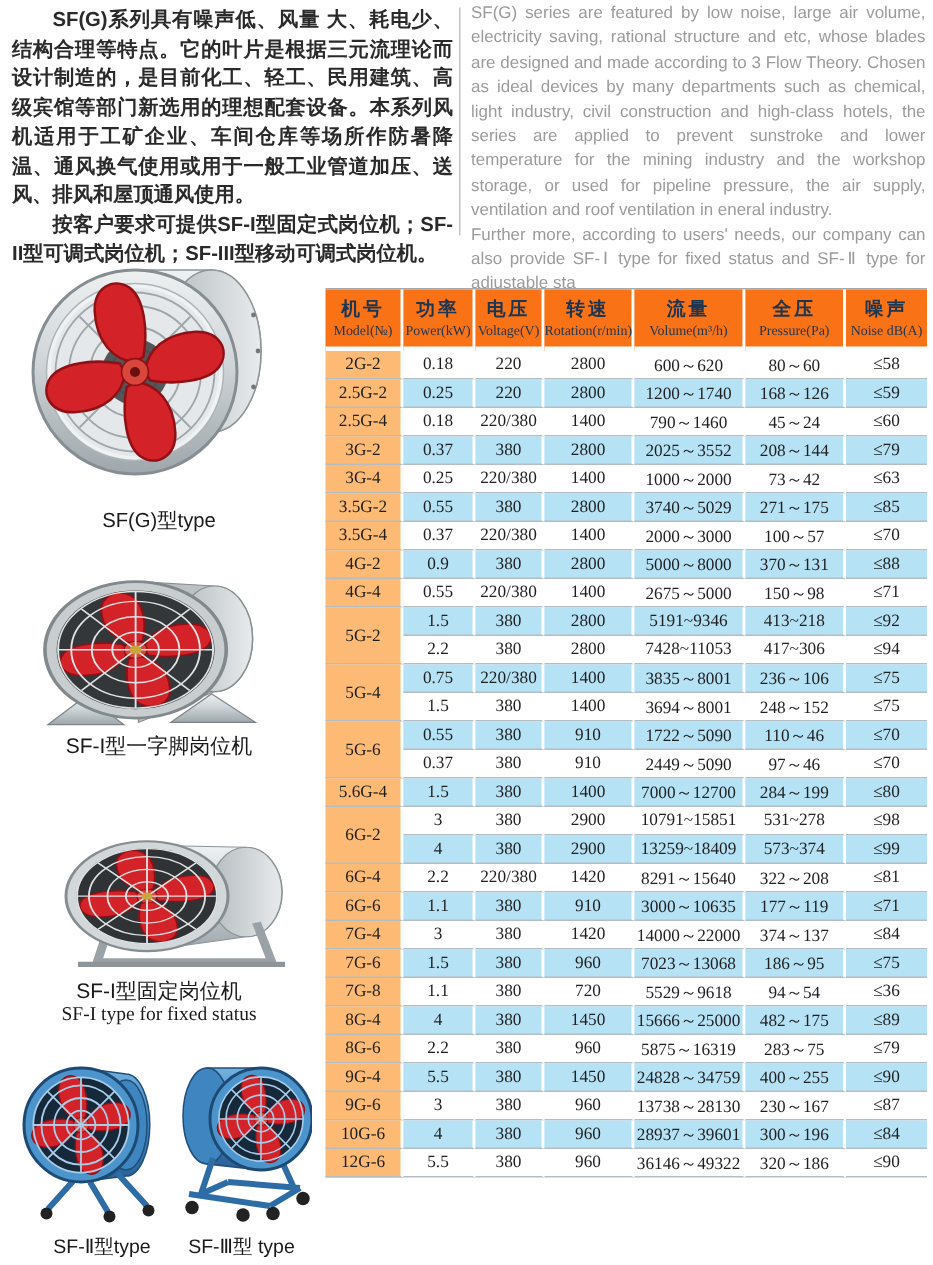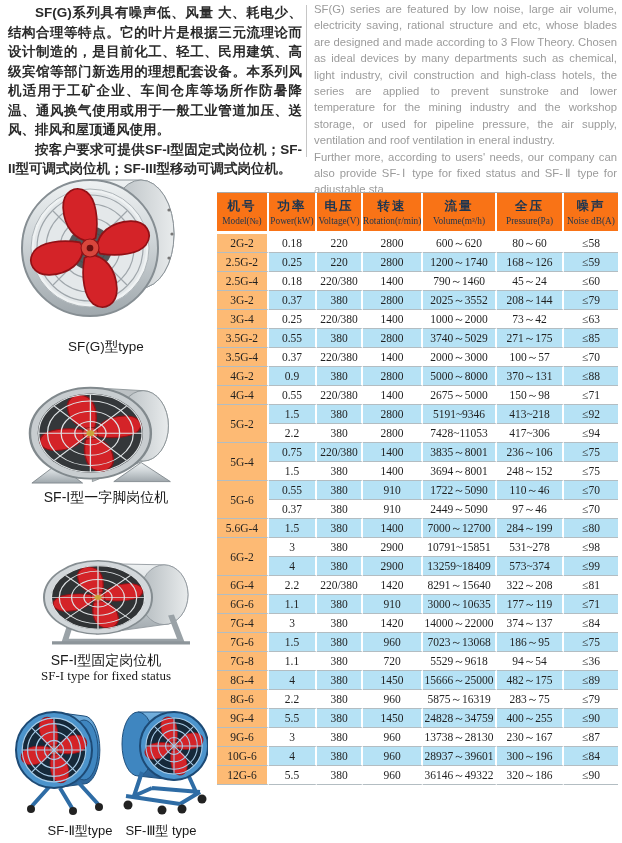--- a/index.html
+++ b/index.html
@@ -134,21 +134,21 @@
     <ellipse cx="70" cy="42" rx="14" ry="30" fill="#texture" style="fill:#3f86c0" stroke="#1f4f7c"></ellipse>
     <path d="M36,78 L18,98 M64,74 L84,96 M46,80 L58,100" stroke="#2e6ca5" stroke-width="4" fill="none"></path>
     <circle cx="17" cy="101" r="4" fill="#222"></circle>
       <circle cx="85" cy="99" r="4" fill="#222"></circle>
       <circle cx="59" cy="103" r="4" fill="#222"></circle>
     <circle cx="40" cy="42" r="38" fill="#4c94cc" stroke="#1d4a75" stroke-width="2"></circle>
     <circle cx="40" cy="42" r="32" fill="#16293a"></circle>
     <use href="#prop" transform="translate(40,42) scale(0.62)"></use>
     <use href="#grille" transform="translate(40,42) scale(0.6)" stroke="#a9cce8" stroke-width="2"></use>
   </svg>
-  <div class="cap cap-cn" style="left:28px;top:822px;width:104px;font-size:13px">SF-Ⅱ型type</div>
+  <div class="cap cap-cn" style="left:16px;top:822px;width:104px;font-size:13px">SF-Ⅱ型type</div>
 
   <svg class="fig" style="left:112px;top:706px" width="96" height="110" viewBox="0 0 96 110">
     <path d="M26,6 L62,6 A34,34 0 1 1 62,74 L26,70 Z" fill="url(#gBlue)" stroke="#1f4f7c"></path>
     <ellipse cx="26" cy="38" rx="16" ry="32" fill="#3f86c0" stroke="#1f4f7c"></ellipse>
     <path d="M30,66 L22,90 M74,64 L84,86 M14,90 L68,98 M40,82 L88,86 M22,90 L40,82 M68,98 L88,86" stroke="#2e6ca5" stroke-width="4" fill="none"></path>
     <circle cx="16" cy="99" r="4.5" fill="#222"></circle>
       <circle cx="50" cy="104" r="4.5" fill="#222"></circle>
     <circle cx="70" cy="103" r="4.5" fill="#222"></circle>
       <circle cx="90" cy="93" r="4.5" fill="#222"></circle>
     <circle cx="62" cy="40" r="34" fill="#4c94cc" stroke="#1d4a75" stroke-width="2"></circle>

